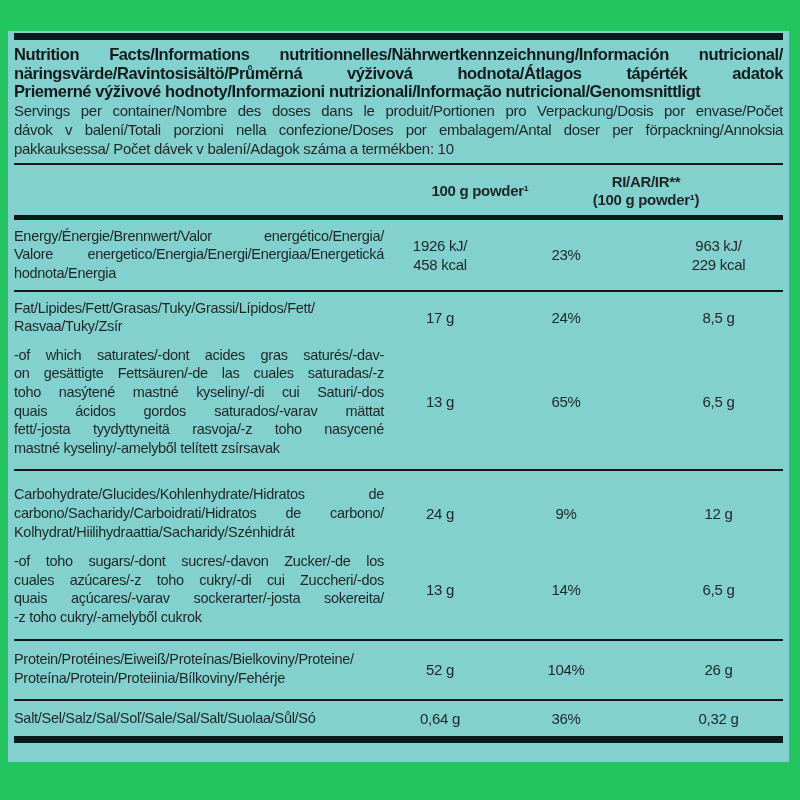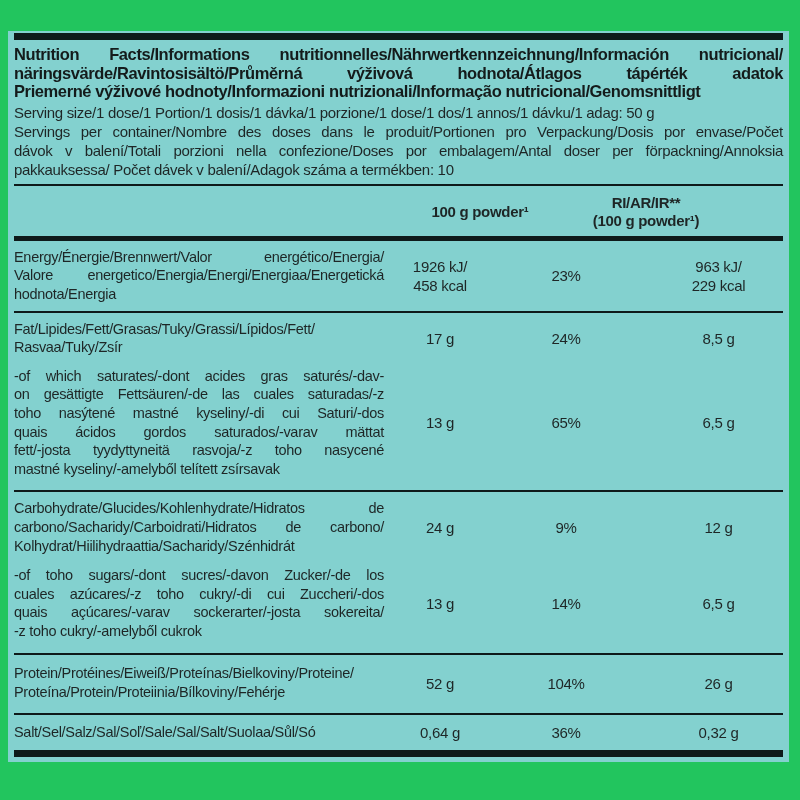--- a/index.html
+++ b/index.html
@@ -82,43 +82,40 @@
     font-size: 15px;
     line-height: 19px;
     letter-spacing: -0.3px;
   }
   .v1 { width: 112px; }
   .v2 { width: 140px; }
   .v3 { width: 147px; padding-left: 18px; box-sizing: border-box; }
 
   .sec-energy  { padding: 7px 0 7px 0; }
   .sec-fat     { padding: 7px 0 12px 0; }
-  .sec-carb    { padding: 7px 0 13px 0; }
+  .sec-carb    { padding: 14px 0 13px 0; }
   .sec-protein { padding: 9px 0 11px 0; }
   .sec-salt    { padding: 8px 0 8px 0; }
   .row.sub { margin-top: 10px; }
   .sec-carb .row.sub { margin-top: 11px; }
 </style>
 </head>
 <body>
 
 <div class="canvas">
   <div class="nutrition-label">
 
     <div class="bar top"></div>
 
     <div class="title jlines">
         <div>Nutrition Facts/Informations nutritionnelles/Nährwertkennzeichnung/Información nutricional/</div>
         <div>näringsvärde/Ravintosisältö/Průměrná výživová hodnota/Átlagos tápérték adatok</div>
         <div>Priemerné výživové hodnoty/Informazioni nutrizionali/Informação nutricional/Genomsnittligt</div>
       </div>
 
-    <div class="intro first jlines">
-        <div>Serving size/1 dose/1 Portion/1 dosis/1 dávka/1 porzione/1 dose/1 dos/1 annos/1 dávku/1 adag: 50 g</div>
-      </div>
     <div class="intro second jlines">
         <div>Servings per container/Nombre des doses dans le produit/Portionen pro Verpackung/Dosis por envase/Počet</div>
         <div>dávok v balení/Totali porzioni nella confezione/Doses por embalagem/Antal doser per förpackning/Annoksia</div>
         <div>pakkauksessa/ Počet dávek v balení/Adagok száma a termékben: 10</div>
       </div>
 
     <div class="rule"></div>
 
     <div class="colheaders">
       <div class="spacer"></div>

